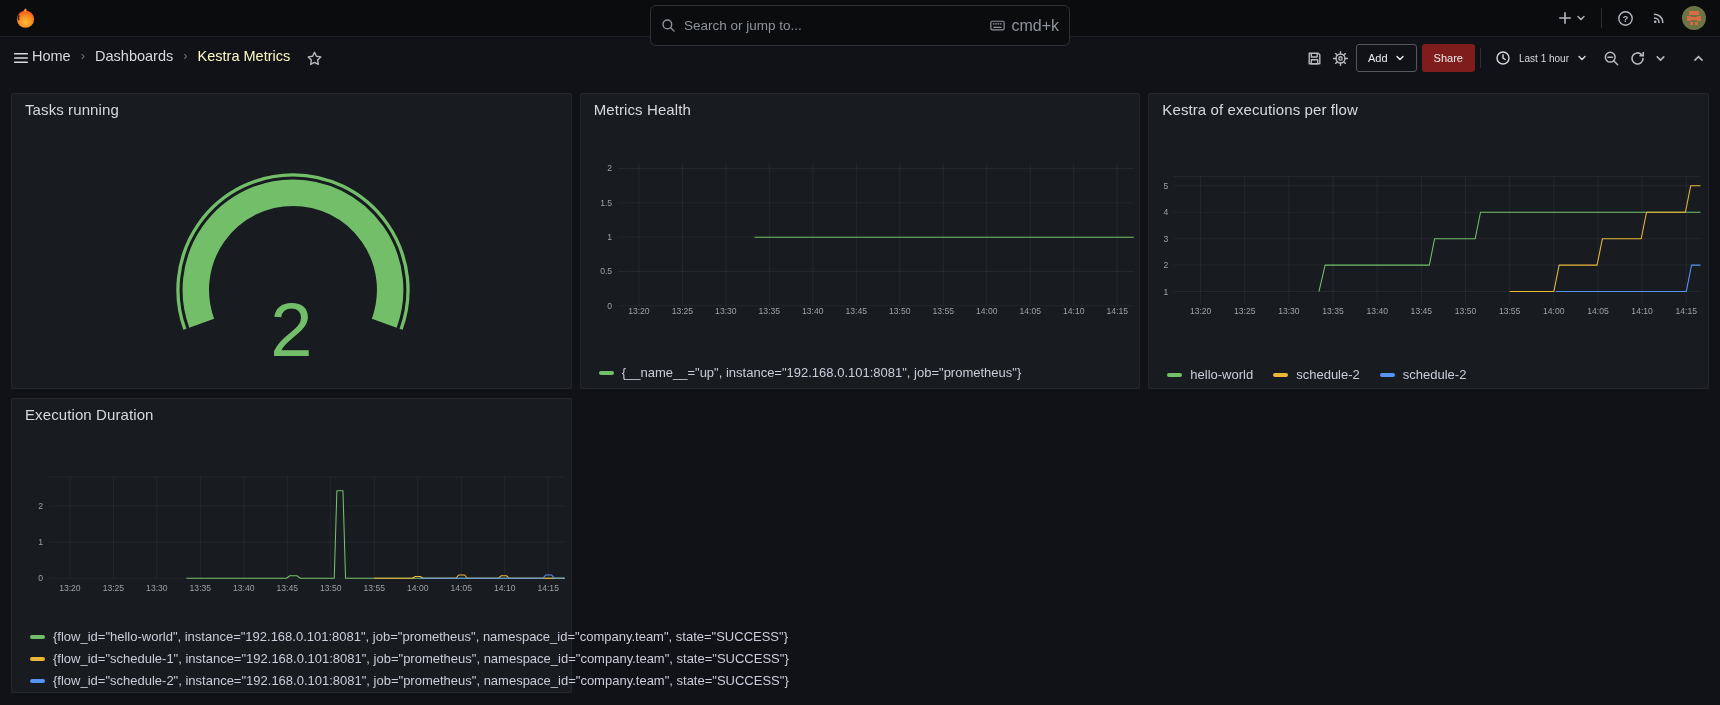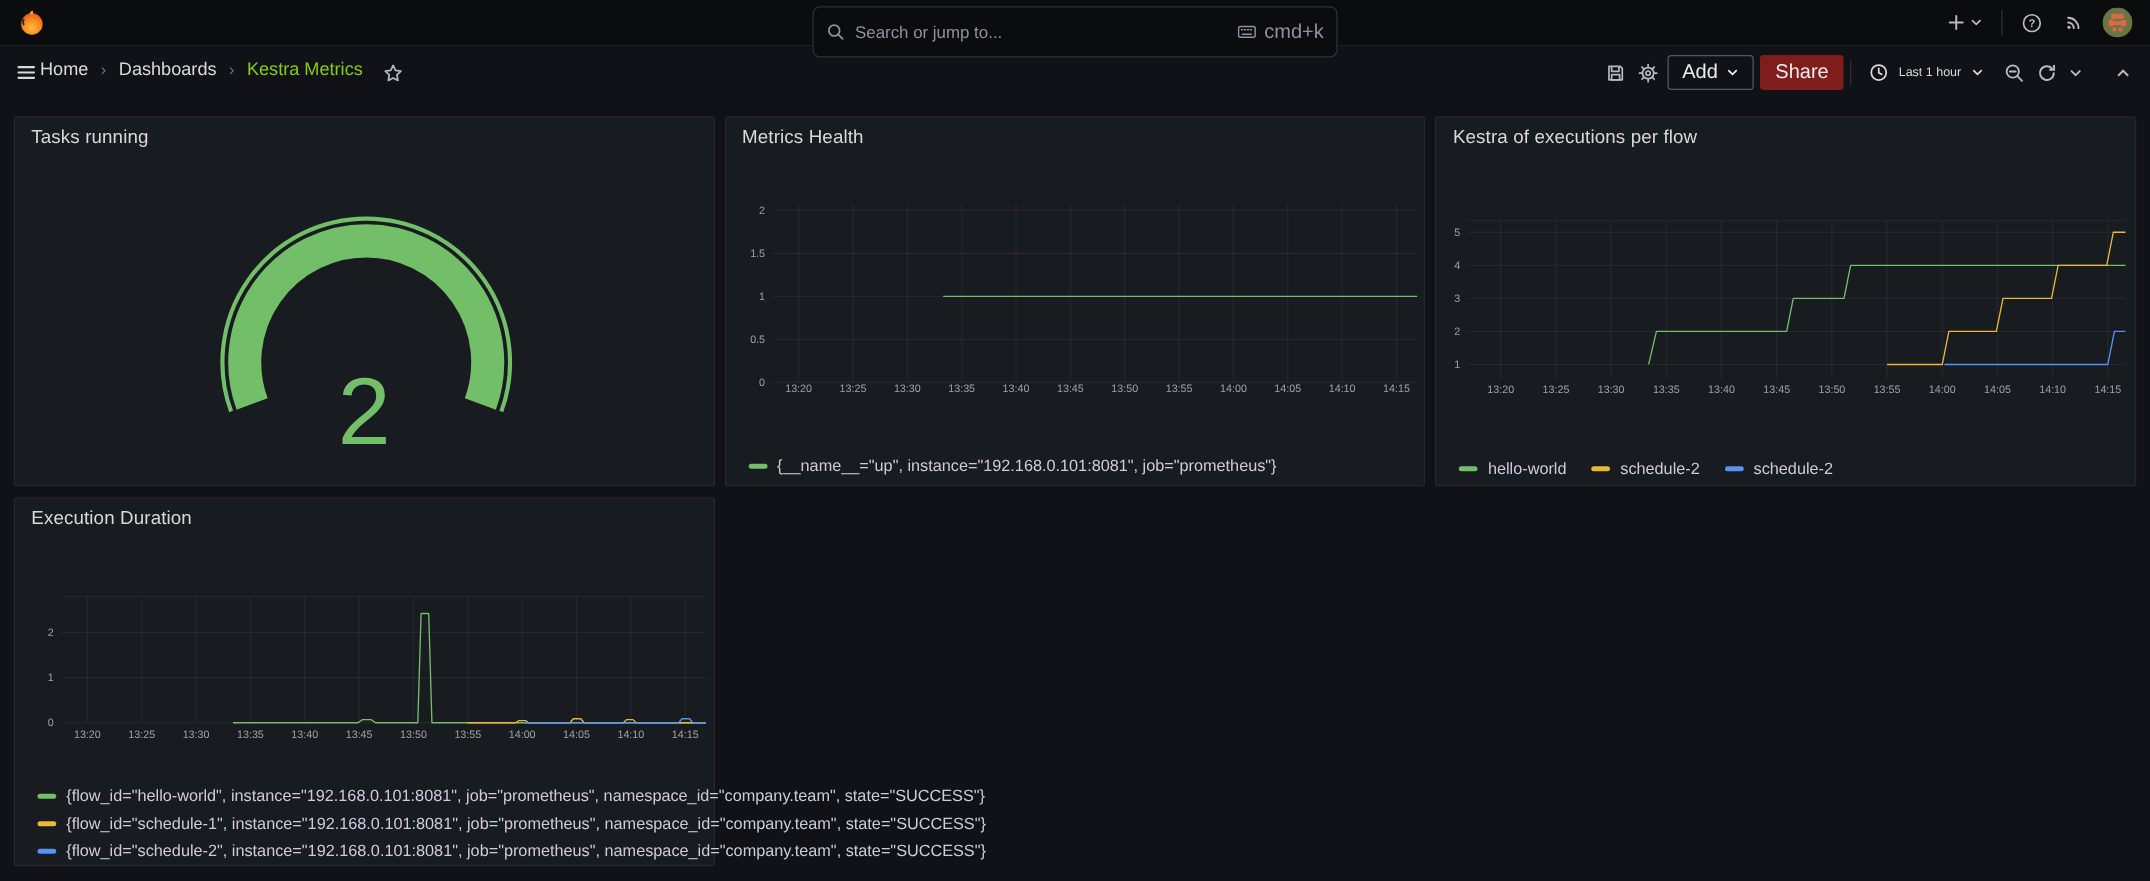--- a/index.html
+++ b/index.html
@@ -17,26 +17,26 @@
   .shortcut{margin-left:auto;display:flex;align-items:center;gap:6px;font-size:16px;color:#8e939b}
   .top-right{margin-left:auto;display:flex;align-items:center;gap:13px}
   .vdiv{width:1px;height:20px;background:#2c2f34}
   .icon-btn{background:none;border:none;display:flex;align-items:center;justify-content:center;
     cursor:pointer;color:#b6b9bf;padding:2px;gap:3px}
   .avatar-btn{background:none;border:none;cursor:pointer;display:flex;padding:0}
   
   .toolbar{height:42px;display:flex;align-items:center;padding:0 12px 0 10px;background:#111217}
   .crumbs{display:flex;align-items:flex-start;gap:10px;font-size:14.5px}
   .crumb{color:#d8d9da;font-weight:500;cursor:pointer;background:none;border:none;font-size:14.5px}
-  .crumb.current{color:#84cc16;font-weight:400}
+  .crumb.current{color:#fef9c3;font-weight:400}
   .crumb-sep{color:#6f747c;font-size:13px}
   .star-btn{margin-left:4px}
   .tb-right{margin-left:auto;display:flex;align-items:center;gap:5px}
   .btn{height:28px;display:flex;align-items:center;gap:7px;padding:0 11px;border-radius:3px;
-    font-size:16px;font-weight:500;cursor:pointer;border:1px solid transparent;
+    font-size:11px;font-weight:500;cursor:pointer;border:1px solid transparent;
     color:#eceded;background:none}
   .btn.outline{border-color:#55585f}
   .btn.primary{background:#7f1d1d}
   .time-btn{height:28px;display:flex;align-items:center;gap:8px;padding:0 9px;background:none;
     border:none;color:#d8d9da;font-size:10px;font-weight:500;cursor:pointer}
   .collapse-btn{margin-left:16px}
   
   main.grid{position:absolute;top:79px;left:0;right:0;padding:14px 11px 12px;display:grid;
     grid-template-columns:1fr 1fr 1fr;grid-template-rows:296px 295px;gap:9px 8px}
   .panel{position:relative;background:#181b1f;border:1px solid #25272c;border-radius:2px}

